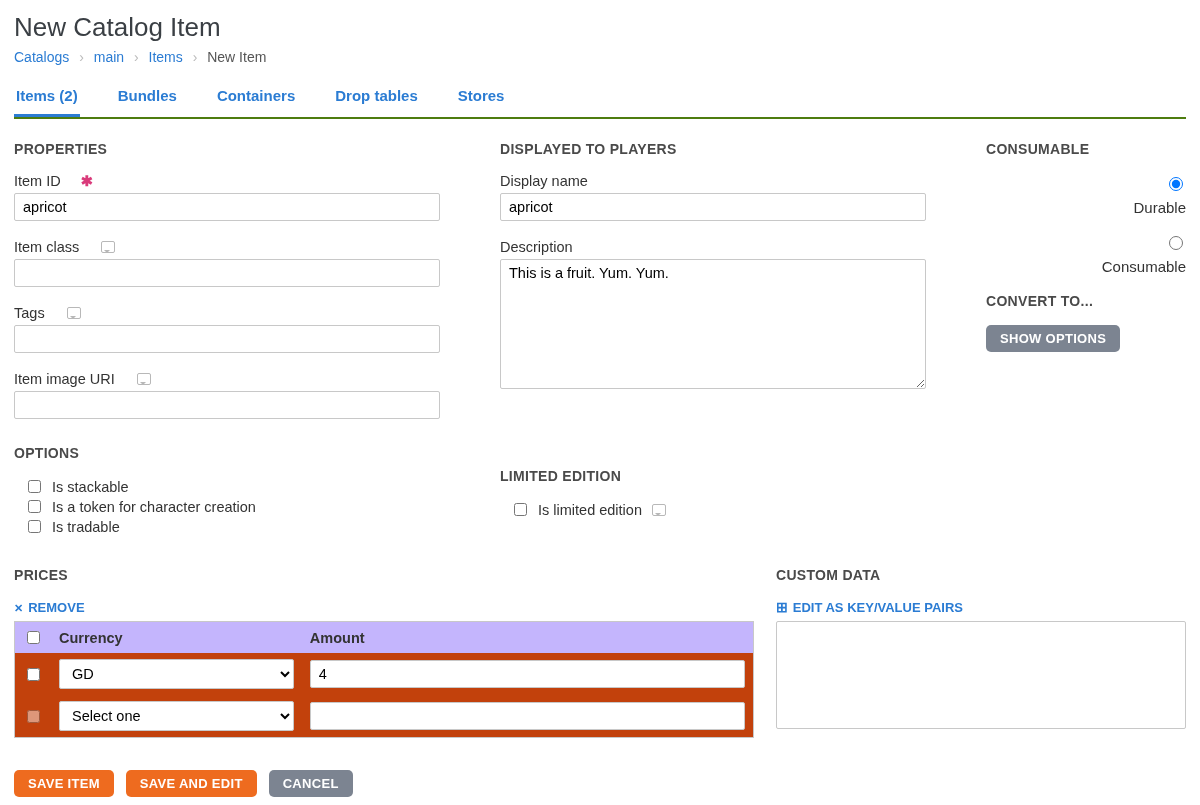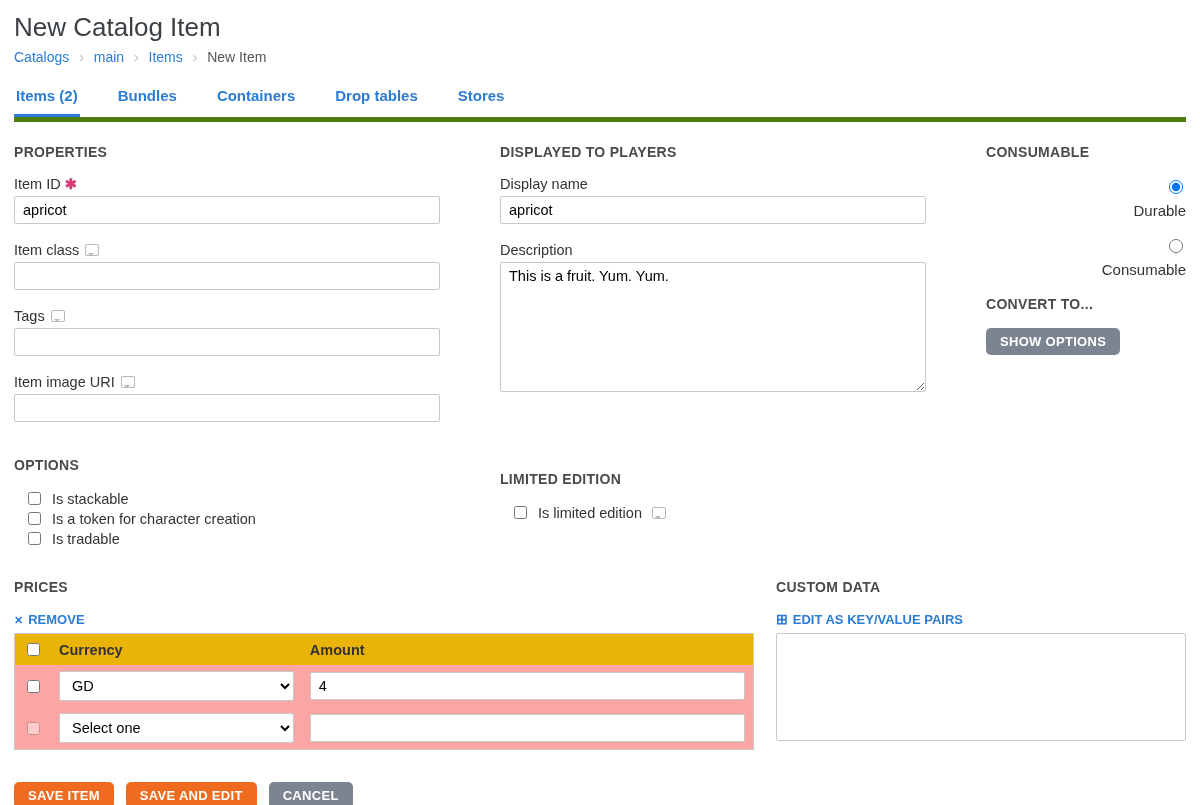--- a/index.html
+++ b/index.html
@@ -20,21 +20,21 @@
   .breadcrumb {
     font-size: 14px;
     color: #888;
     margin-bottom: 16px;
   }
   .breadcrumb a { color: #2b7cd3; text-decoration: none; }
   .breadcrumb .sep { color: #bbb; margin: 0 6px; }
   .breadcrumb .current { color: #555; }
 
   .tabs {
-    border-bottom: 5px solid #4d7c0f;
+    border-bottom: 2px solid #4d7c0f;
     margin-bottom: 22px;
     display: flex;
     gap: 36px;
   }
   .tab {
     color: #2b7cd3;
     font-weight: 600;
     font-size: 15px;
     padding: 6px 2px 10px;
     cursor: pointer;
@@ -56,21 +56,21 @@
     font-weight: 700;
     color: #4a4a4a;
     margin: 0 0 16px 0;
     letter-spacing: .3px;
   }
   .field-label {
     font-size: 14.5px;
     color: #333;
     display: flex;
     align-items: center;
-    gap: 4px;
+    gap: 20px;
     margin-bottom: 4px;
   }
   .req { color: #d93a7a; font-weight: 700; }
   .tooltip-icon {
     width: 14px; height: 12px;
     border: 1px solid #b8b8b8;
     border-radius: 2px;
     position: relative;
     margin-left: 2px;
   }
@@ -127,24 +127,24 @@
     font-weight: 600;
     cursor: pointer;
     display: inline-flex;
     align-items: center;
     gap: 5px;
     margin-bottom: 6px;
   }
 
   .price-table { width: 100%; border: 1px solid #c8c8c8; border-collapse: collapse; }
   .price-table th, .price-table td { padding: 6px 8px; font-size: 14.5px; text-align: left; }
-  .price-table thead { background: #eab308; }
+  .price-table thead { background: #c4b5fd; }
   .price-table .cb-col { width: 30px; text-align: center; }
   .price-table select, .price-table input[type=text] { width: 100%; }
-  .price-table td { background: #fca5a5; }
+  .price-table td { background: #c2410c; }
 
   .custom-area {
     width: 100%; height: 108px;
     border: 1px solid #c8c8c8;
     border-radius: 2px;
   }
 
   .action-bar { display: flex; gap: 12px; }
 
   .icon-x::before { content: "✕"; font-size: 11px; }
@@ -204,21 +204,21 @@
     </div>
 
     <div class="field">
       <div class="field-label">
         <span>Item image URI</span>
         <span class="tooltip-icon"></span>
       </div>
       <input type="text" value="" style="">
     </div>
 
-    <div class="section-h" style="margin-top:35px">OPTIONS</div>
+    <div class="section-h" style="margin-top:26px">OPTIONS</div>
     <label class="chk-row">
         <input type="checkbox" style="">
         <span>Is stackable</span>
       </label>
     <label class="chk-row">
         <input type="checkbox" style="">
         <span>Is a token for character creation</span>
       </label>
     <label class="chk-row">
         <input type="checkbox" style="">

